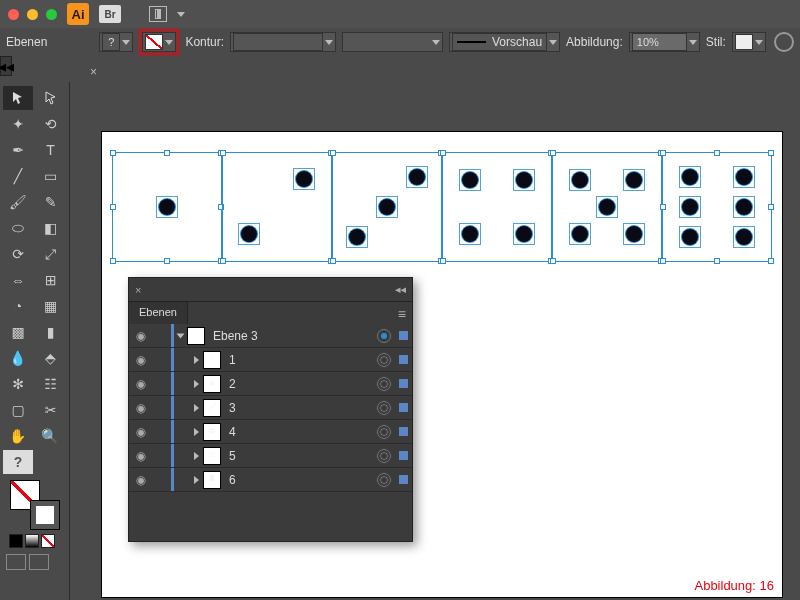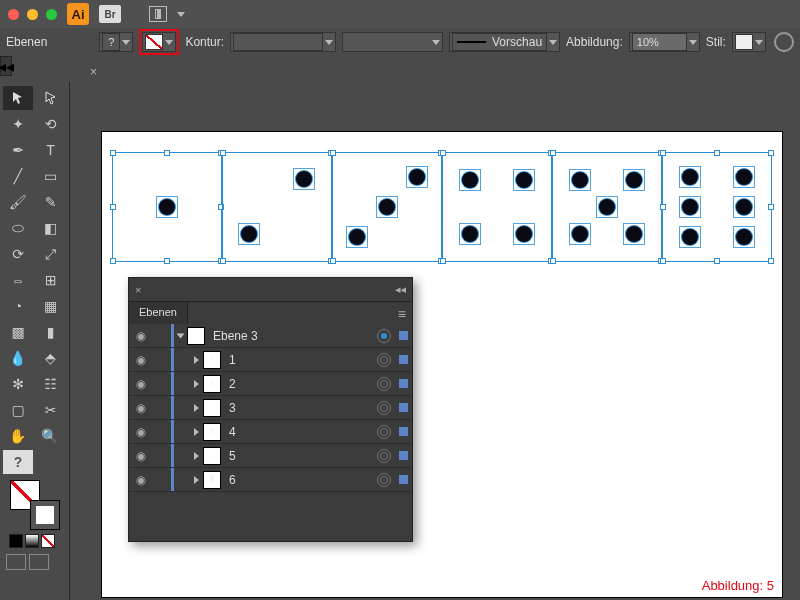--- a/index.html
+++ b/index.html
@@ -271,21 +271,21 @@
           <div class="handle" style="left: calc(50% - 3px); top: calc(100% - 3px);"></div>
           <div class="handle" style="left: calc(100% - 3px); top: calc(100% - 3px);"></div>
           <div class="pip" style="left: calc(25% - 8px); top: calc(22% - 8px);"></div>
           <div class="pip" style="left: calc(75% - 8px); top: calc(22% - 8px);"></div>
           <div class="pip" style="left: calc(25% - 8px); top: calc(50% - 8px);"></div>
           <div class="pip" style="left: calc(75% - 8px); top: calc(50% - 8px);"></div>
           <div class="pip" style="left: calc(25% - 8px); top: calc(78% - 8px);"></div>
           <div class="pip" style="left: calc(75% - 8px); top: calc(78% - 8px);"></div>
         </div>
       </div>
-    <div class="caption">Abbildung: 5</div>
+    <div class="caption">Abbildung: 16</div>
   </div>
 </div>
 
 <div class="panel">
   <div class="p-head">
     <span class="x">×</span>
     <span class="coll-ico">◂◂</span>
   </div>
   <div class="tabrow">
     <div class="ptab">Ebenen</div>

